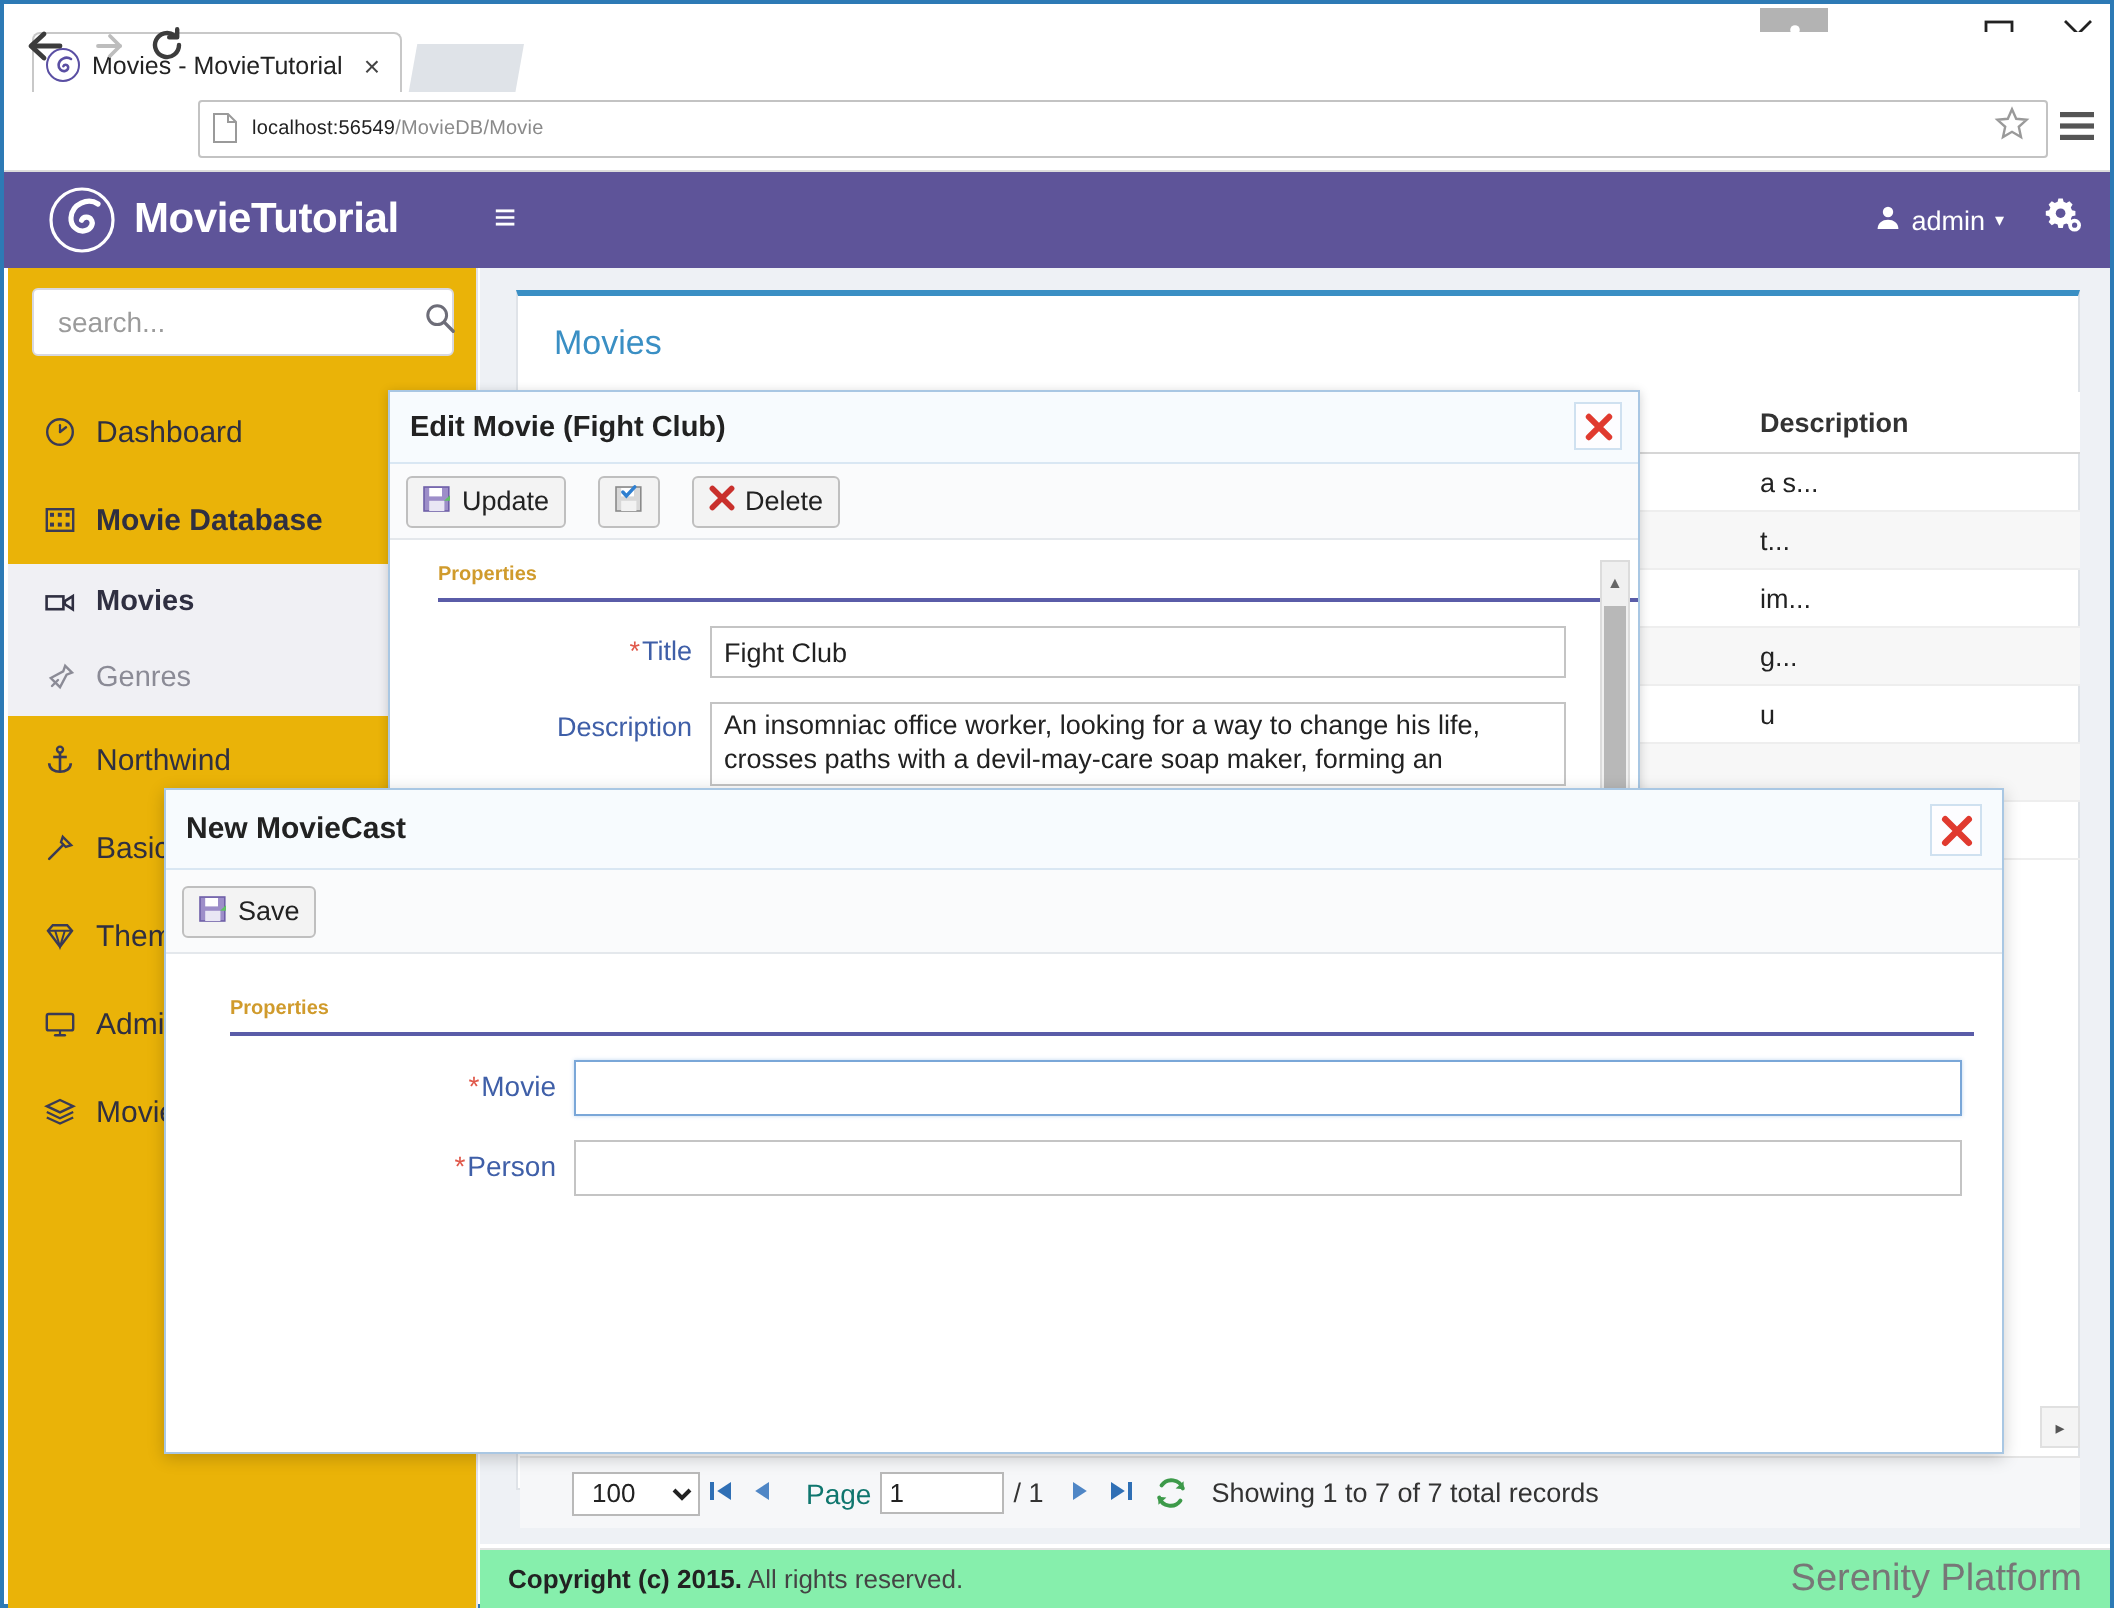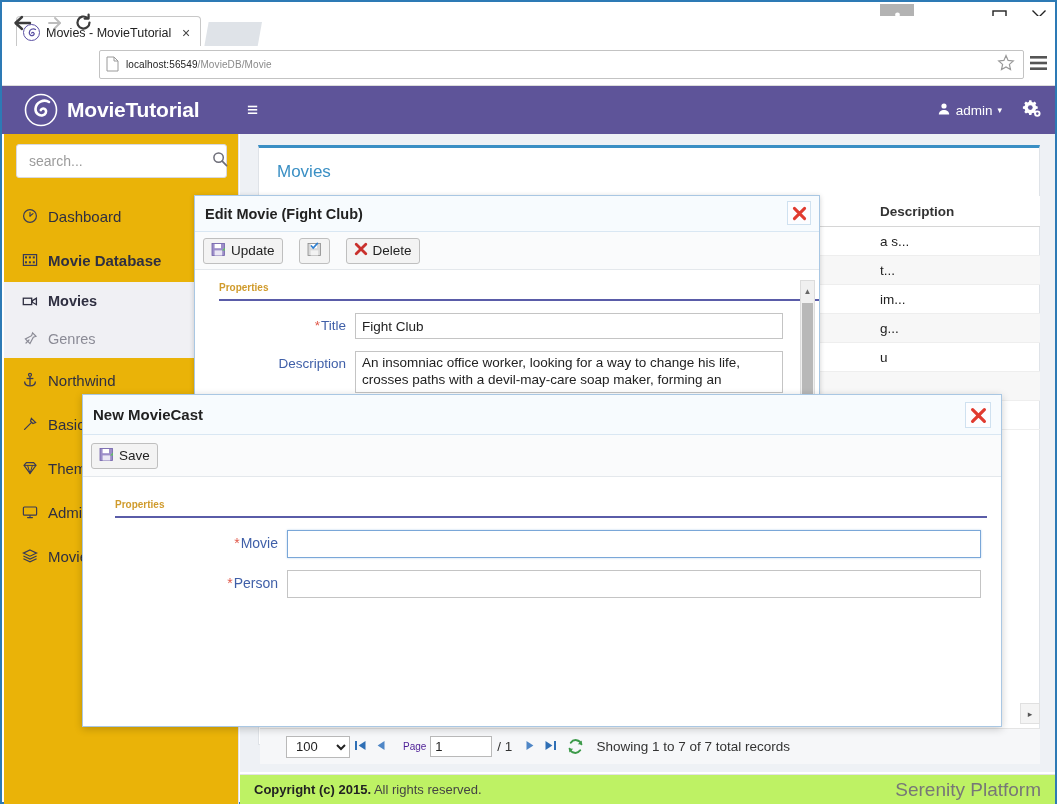--- a/index.html
+++ b/index.html
@@ -186,34 +186,34 @@
     position:absolute; left:1px; top:580px; width:780px; height:36px;
     background:#f6f7f9; border-top:1px solid #e4e4e4;
     display:flex; align-items:center; padding-left:26px; gap:0px;
   }
   #page-size {
     width:64px; height:22px; font-size:13px; border:1px solid #b9b9b9;
     background:#fff; font-family:"Liberation Sans", sans-serif; color:#222;
     padding-left:5px;
   }
   .pgbtn { color:#2f6fb5; font-size:13px; cursor:default; padding:0 4px; }
-  #pg-label { font-size:10px; color:#4c1d95; margin:0 4px 0 12px; }
+  #pg-label { font-size:14px; color:#0f766e; margin:0 4px 0 12px; }
   #pg-input {
     width:62px; height:21px; font-size:13px; border:1px solid #b9b9b9;
     padding-left:4px; font-family:"Liberation Sans", sans-serif; color:#222;
     outline:none;
   }
   #pg-total { font-size:13.5px; color:#333; margin:0 8px 0 5px; }
   #pg-refresh { margin:0 8px 0 6px; cursor:default; display:flex; align-items:center; }
   #pg-status { font-size:13.5px; color:#333; margin-left:4px; white-space:nowrap; }
 
   
   #footer {
     position:absolute; left:238px; top:772px; width:815px; height:30px;
-    background:#bef264; border-top:1px solid #e3e3e3;
+    background:#86efac; border-top:1px solid #e3e3e3;
     display:flex; align-items:center; padding:0 14px;
   }
   #footer-left { font-size:13px; color:#444; }
   #footer-left b { color:#222; }
   #footer-right { margin-left:auto; font-size:19px; color:#777; }
 
   
   #dlg-edit {
     position:absolute; left:192px; top:193px; width:626px; height:205px;
     background:#ffffff; border:1px solid #a9c7e3;

